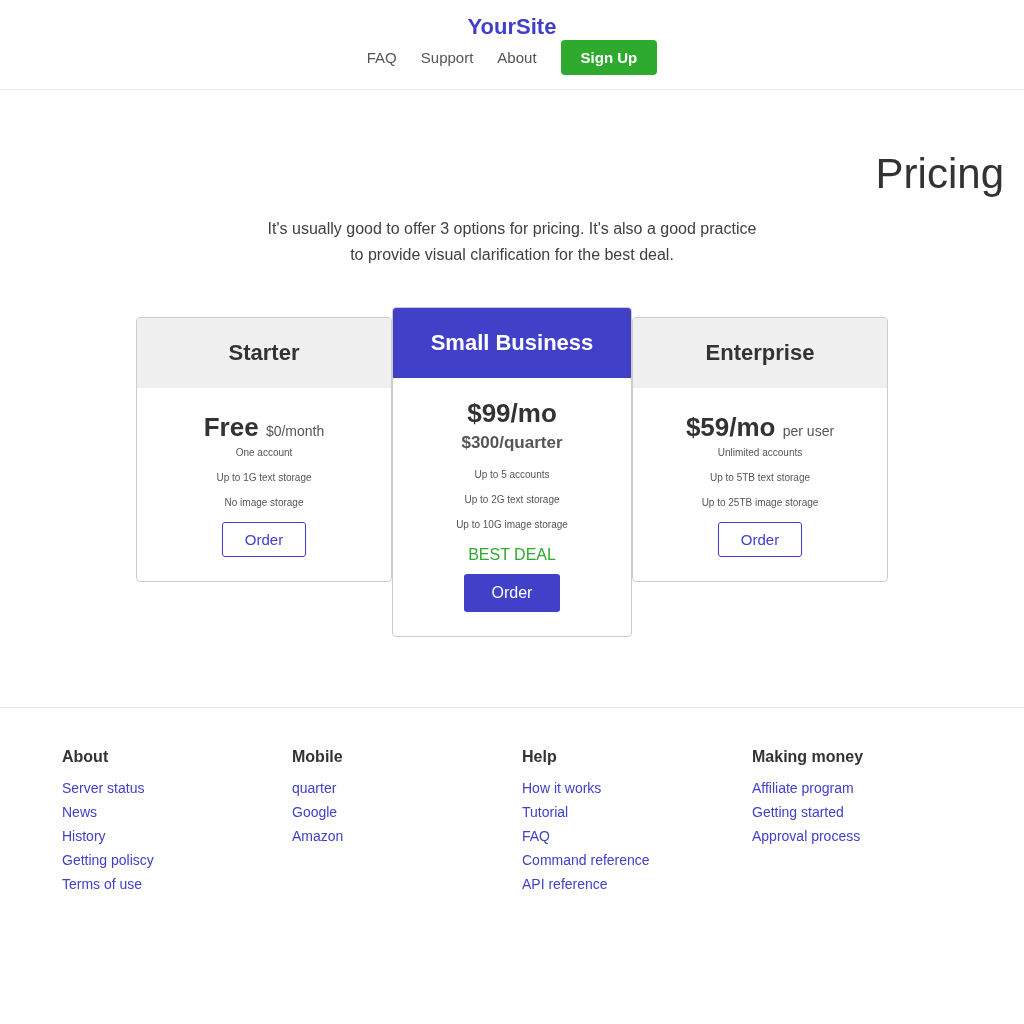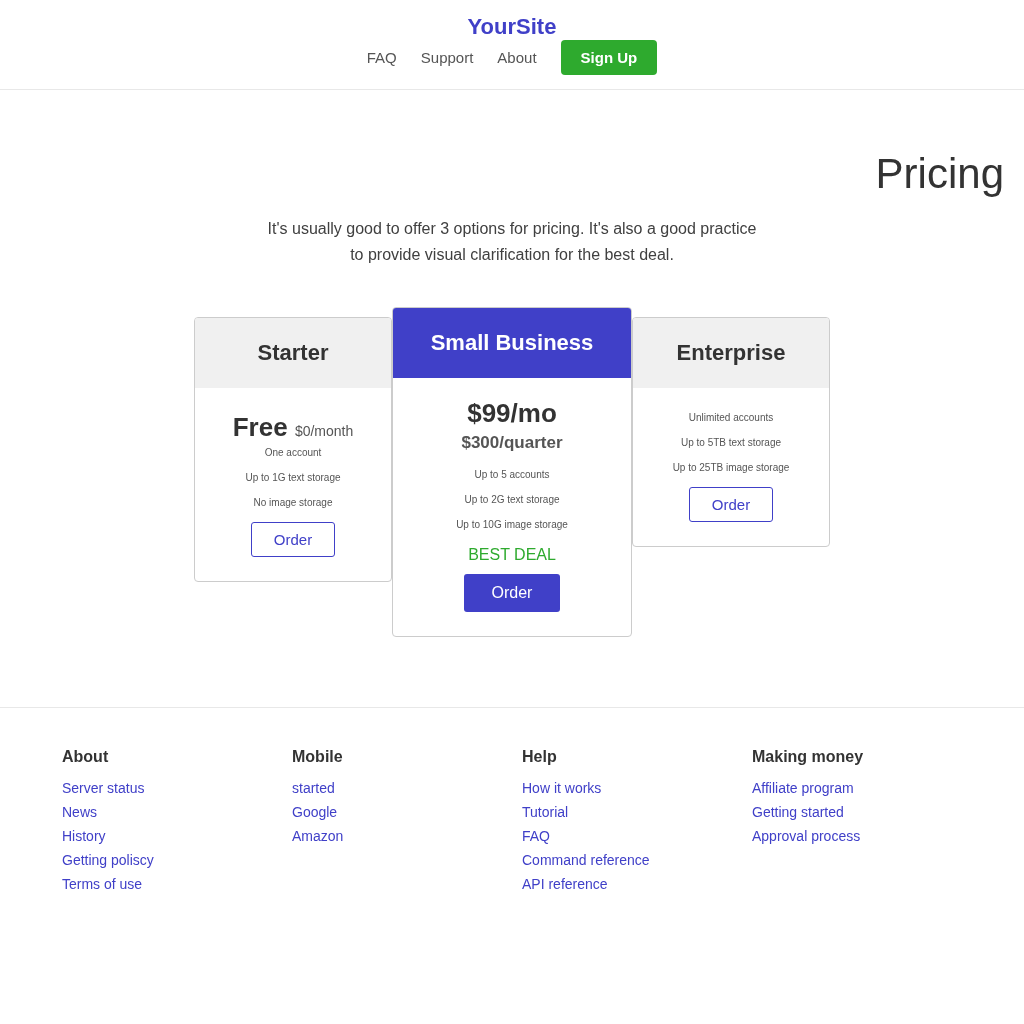--- a/index.html
+++ b/index.html
@@ -61,21 +61,21 @@
       display: flex;
       justify-content: center;
       gap: 0;
       align-items: flex-start;
     }
 
     .card {
       border: 1px solid #ccc;
       border-radius: 4px;
       overflow: hidden;
-      width: 198px;
+      width: 256px;
       text-align: center;
       background: #fff;
     }
 
     .card-header {
       padding: 22px 16px;
       background: #f0f0f0;
     }
     .card-header.highlighted {
       background: #4040c8;
@@ -222,20 +222,24 @@
         <div class="best-deal">BEST DEAL</div>
         <button class="order-btn filled">Order</button>
       </div>
     </div>
 
     <div class="card">
       <div class="card-header">
         <div class="card-title">Enterprise</div>
       </div>
       <div class="card-body">
+        <div class="price-main">
+          <span>$59/mo</span>
+          <span class="price-sub">per user</span>
+        </div>
         <div class="feature">Unlimited accounts</div>
         <div class="feature">Up to 5TB text storage</div>
         <div class="feature">Up to 25TB image storage</div>
         <button class="order-btn">Order</button>
       </div>
     </div>
 
   </div>
 </main>
 
@@ -246,21 +250,21 @@
       <div class="footer-col-title">About</div>
       <a class="footer-link">Server status</a>
       <a class="footer-link">News</a>
       <a class="footer-link">History</a>
       <a class="footer-link">Getting poliscy</a>
       <a class="footer-link">Terms of use</a>
     </div>
 
     <div class="footer-col">
       <div class="footer-col-title">Mobile</div>
-      <a class="footer-link">started</a>
+      <a class="footer-link">quarter</a>
       <a class="footer-link">Google</a>
       <a class="footer-link">Amazon</a>
     </div>
 
     <div class="footer-col">
       <div class="footer-col-title">Help</div>
       <a class="footer-link">How it works</a>
       <a class="footer-link">Tutorial</a>
       <a class="footer-link">FAQ</a>
       <a class="footer-link">Command reference</a>

